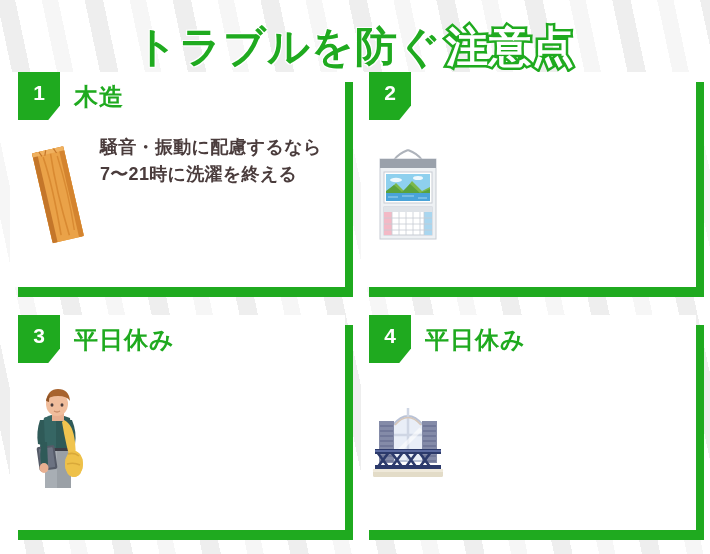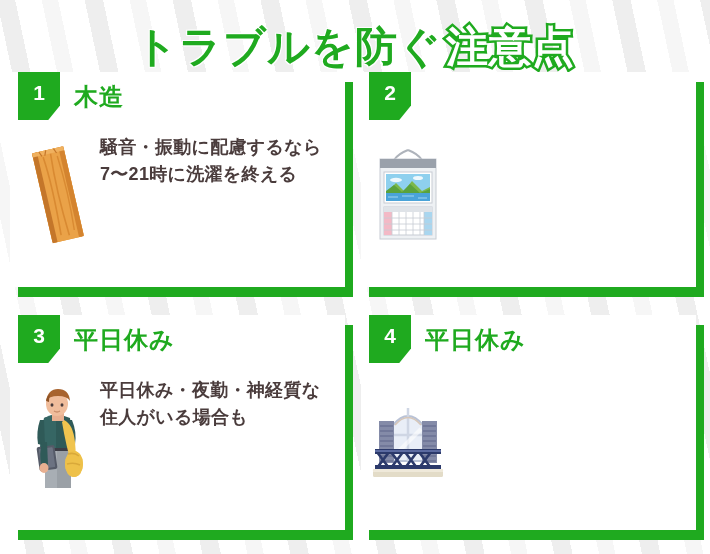--- a/index.html
+++ b/index.html
@@ -234,21 +234,20 @@
             <ellipse cx="22" cy="84" rx="4.5" ry="5" fill="#e8b091"></ellipse>
             <rect x="30" y="26" width="12" height="11" fill="#e8b091"></rect>
             <ellipse cx="35" cy="20" rx="11" ry="12" fill="#f0bd9c"></ellipse>
             <path d="M24 17 q2 -12 12 -12 q11 0 12 12 q-3 -5 -12 -5 q-9 0 -12 5z" fill="#a8632e"></path>
             <path d="M24 17 q1 -5 4 -7 q-1 5 -1 8z" fill="#8f5325"></path>
             <ellipse cx="30" cy="21" rx="1.5" ry="1.8" fill="#4a3c3c"></ellipse>
             <ellipse cx="40" cy="21" rx="1.5" ry="1.8" fill="#4a3c3c"></ellipse>
             <path d="M32 27 q3 2 6 0" stroke="#c98d6b" stroke-width="1.3" fill="none"></path>
           </svg>
         </div>
-        <div class="body-text">平日休み・夜勤・神経質な住人がいる場合も</div>
       </div>
     </div>
   </div>
 
   <div class="card">
     <div class="card-inner">
       <div class="card-head">
         <div class="badge">4</div>
         <div class="card-title">平日休み</div>
       </div>

